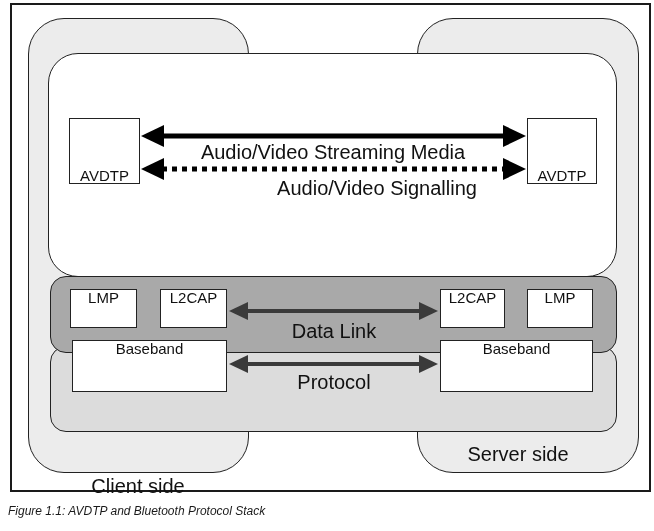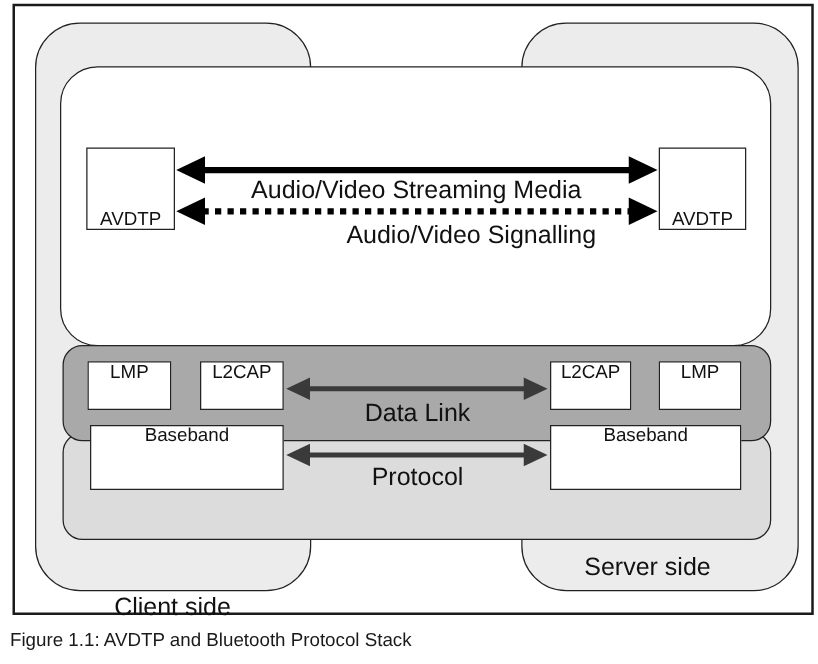--- a/index.html
+++ b/index.html
@@ -79,21 +79,22 @@
   }
   .lbl-streaming { left: 333px; top: 141px; }
   .lbl-signalling { left: 333px; top: 177px; margin-left: 44px; }
   .lbl-datalink { left: 334px; top: 320px; }
   .lbl-physical { left: 334px; top: 371px; }
   .lbl-client { left: 138px; top: 443px; margin-top: 32px; }
   .lbl-server { left: 518px; top: 443px; }
   .caption {
     position: absolute;
     left: 8px; top: 504px;
-    font-size: 15px;
+    font-size: 12px;
+    font-style: italic;
     color: #1a1a1a;
     white-space: nowrap;
   }
 </style>
 </head>
 <body>
 
 <div class="scene">
 
   <div class="frame"></div>

